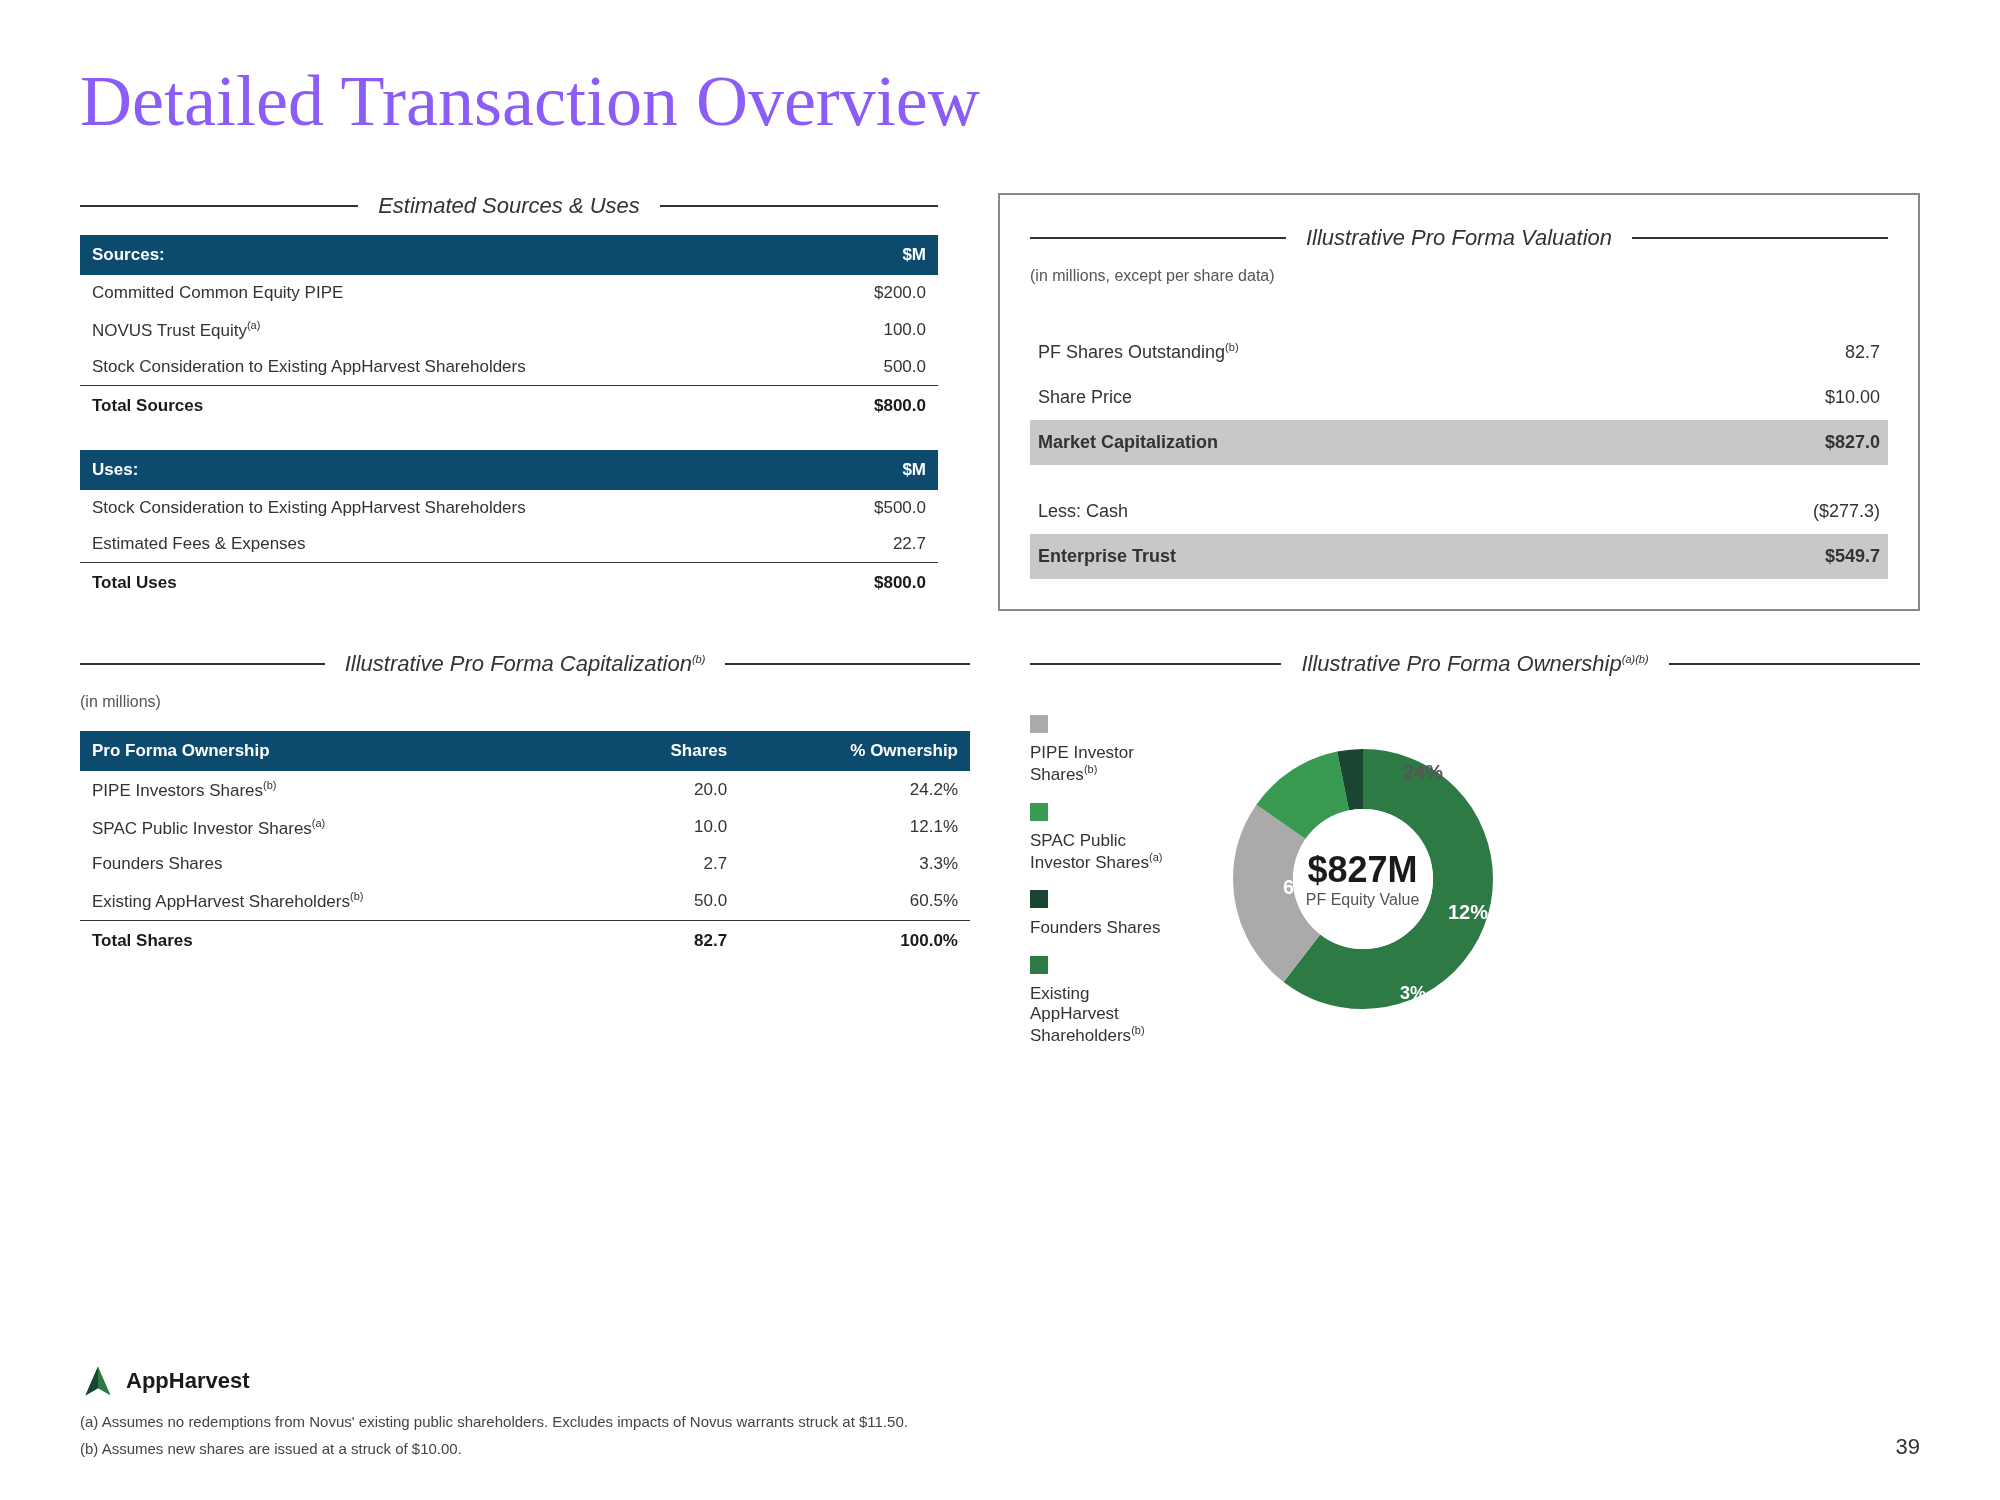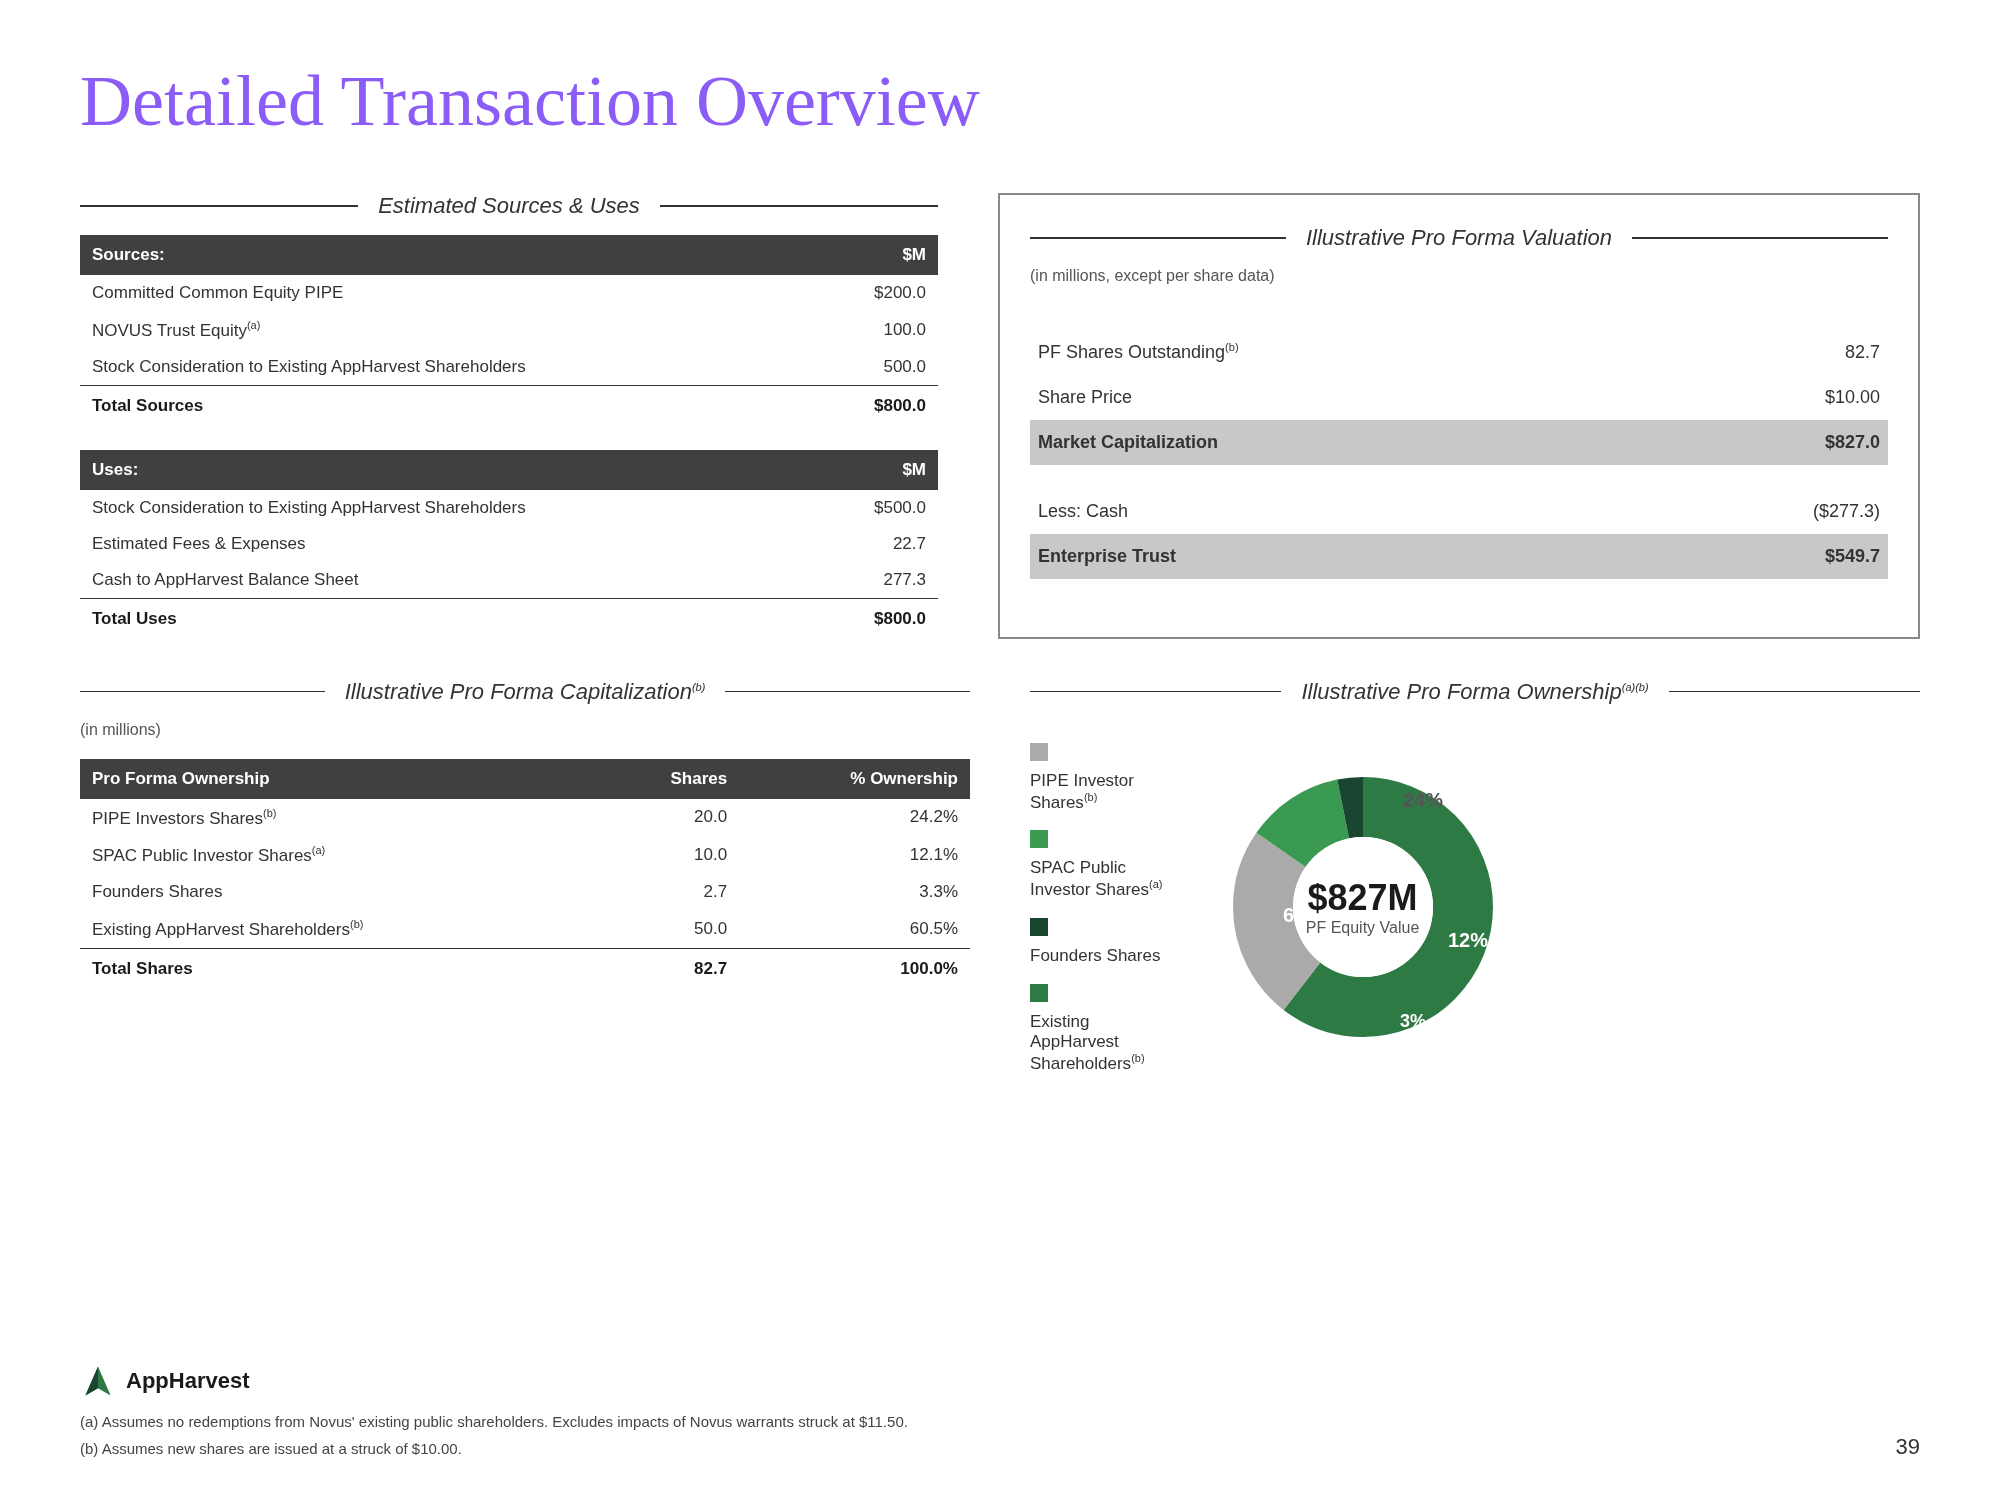--- a/index.html
+++ b/index.html
@@ -69,21 +69,21 @@
       color: #555;
       margin-bottom: 20px;
     }
     
     table {
       width: 100%;
       border-collapse: collapse;
       font-size: 17px;
     }
     .table-header-row {
-      background: #404040;
+      background: #0c4a6e;
       color: #ffffff;
     }
     .table-header-row td {
       padding: 10px 12px;
       font-weight: bold;
     }
     .table-header-row td:last-child {
       text-align: right;
     }
     .data-row td {
@@ -281,24 +281,20 @@
             <td>Uses:</td>
             <td>$M</td>
           </tr>
           <tr class="data-row">
             <td>Stock Consideration to Existing AppHarvest Shareholders</td>
             <td>$500.0</td>
           </tr>
           <tr class="data-row">
             <td>Estimated Fees &amp; Expenses</td>
             <td>22.7</td>
-          </tr>
-          <tr class="data-row">
-            <td>Cash to AppHarvest Balance Sheet</td>
-            <td>277.3</td>
           </tr>
           <tr class="total-row">
             <td>Total Uses</td>
             <td>$800.0</td>
           </tr>
         </tbody>
           </table>
       </div>
 
       <div class="right-panel">

